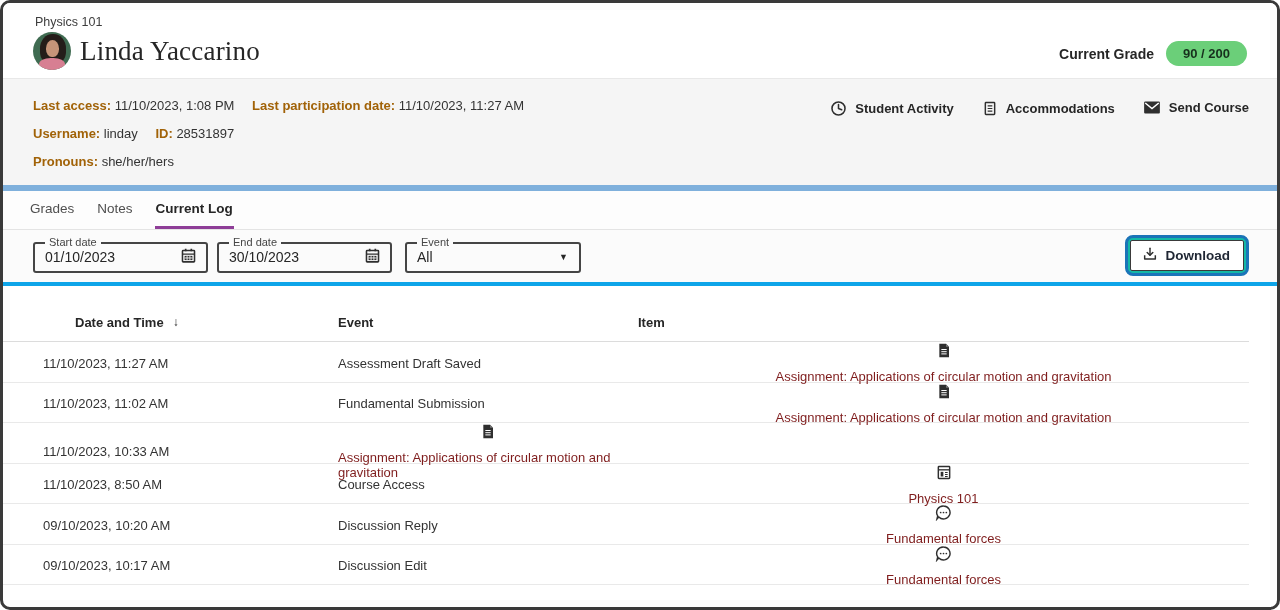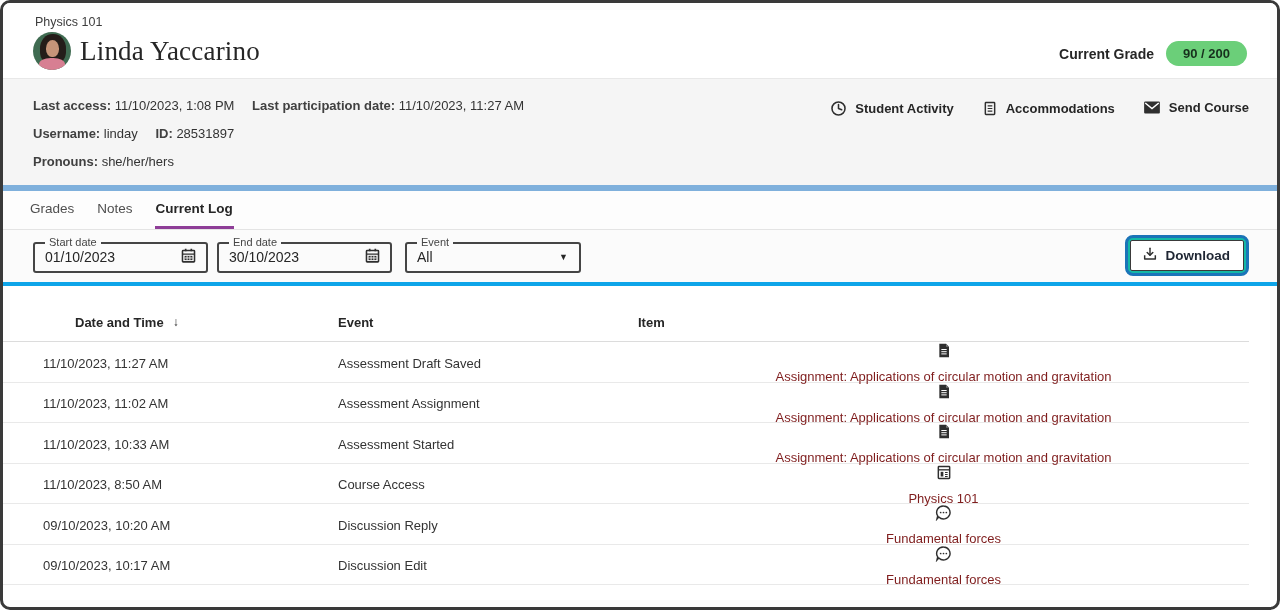--- a/index.html
+++ b/index.html
@@ -26,21 +26,21 @@
   .student-name { font-family: "Liberation Serif", "DejaVu Serif", serif; font-size: 27px; color: #262626; margin-left: 9px; letter-spacing: 0.2px; }
   .grade-block { display: flex; align-items: center; gap: 12px; margin-top: 22px; }
   .grade-label { font-size: 14px; font-weight: 700; color: #262626; }
   .grade-pill { background: #6bcf79; color: #17301d; font-size: 13px; font-weight: 600; padding: 5px 17px; border-radius: 14px; }
 
   
   .info-bar { background: #f5f5f5; border-top: 1px solid #e8e8e8; padding: 19px 28px 16px 30px; display: flex; justify-content: space-between; }
   .info-details { font-size: 13px; color: #333; }
   .info-line { margin-bottom: 13px; }
   .info-line:last-child { margin-bottom: 0; }
-  .info-line b { color: #404040; font-weight: 700; }
+  .info-line b { color: #a16207; font-weight: 700; }
   .pair { margin-right: 14px; }
   .info-actions { display: flex; gap: 28px; align-items: flex-start; padding-top: 2px; }
   .action-link { display: flex; align-items: center; gap: 8px; font-size: 13px; font-weight: 700; color: #262626; cursor: pointer; }
   .action-link svg { display: block; }
 
   
   .blue-divider { height: 6px; background: #7fb0dc; }
 
   
   .tabs { display: flex; gap: 21px; padding: 0 0 0 26px; background: #fdfdfd; height: 38px; align-items: stretch; }
@@ -213,36 +213,35 @@
                 <path d="M15 2v4.5h4.5" fill="#777"></path>
                 <path d="M8 10.5h8M8 13.8h8M8 17.1h8" stroke="#fff" stroke-width="1.5"></path>
               </svg>
             </span>
       <span class="row-item-label">Assignment: Applications of circular motion and gravitation</span>
     </div>
   </div>
 
   <div class="trow">
     <div class="cell">11/10/2023, 11:02 AM</div>
-    <div class="cell">Assessment Assignment</div>
+    <div class="cell">Fundamental Submission</div>
     <div class="cell cell-item">
       <span class="row-icon">
               <svg width="16" height="17" viewBox="0 0 24 24">
                 <path d="M5 2h10l4.5 4.5V22H5z" fill="#2f2f2f"></path>
                 <path d="M15 2v4.5h4.5" fill="#777"></path>
                 <path d="M8 10.5h8M8 13.8h8M8 17.1h8" stroke="#fff" stroke-width="1.5"></path>
               </svg>
             </span>
       <span class="row-item-label">Assignment: Applications of circular motion and gravitation</span>
     </div>
   </div>
 
   <div class="trow">
     <div class="cell">11/10/2023, 10:33 AM</div>
-    <div class="cell">Assessment Started</div>
     <div class="cell cell-item">
       <span class="row-icon">
               <svg width="16" height="17" viewBox="0 0 24 24">
                 <path d="M5 2h10l4.5 4.5V22H5z" fill="#2f2f2f"></path>
                 <path d="M15 2v4.5h4.5" fill="#777"></path>
                 <path d="M8 10.5h8M8 13.8h8M8 17.1h8" stroke="#fff" stroke-width="1.5"></path>
               </svg>
             </span>
       <span class="row-item-label">Assignment: Applications of circular motion and gravitation</span>
     </div>

